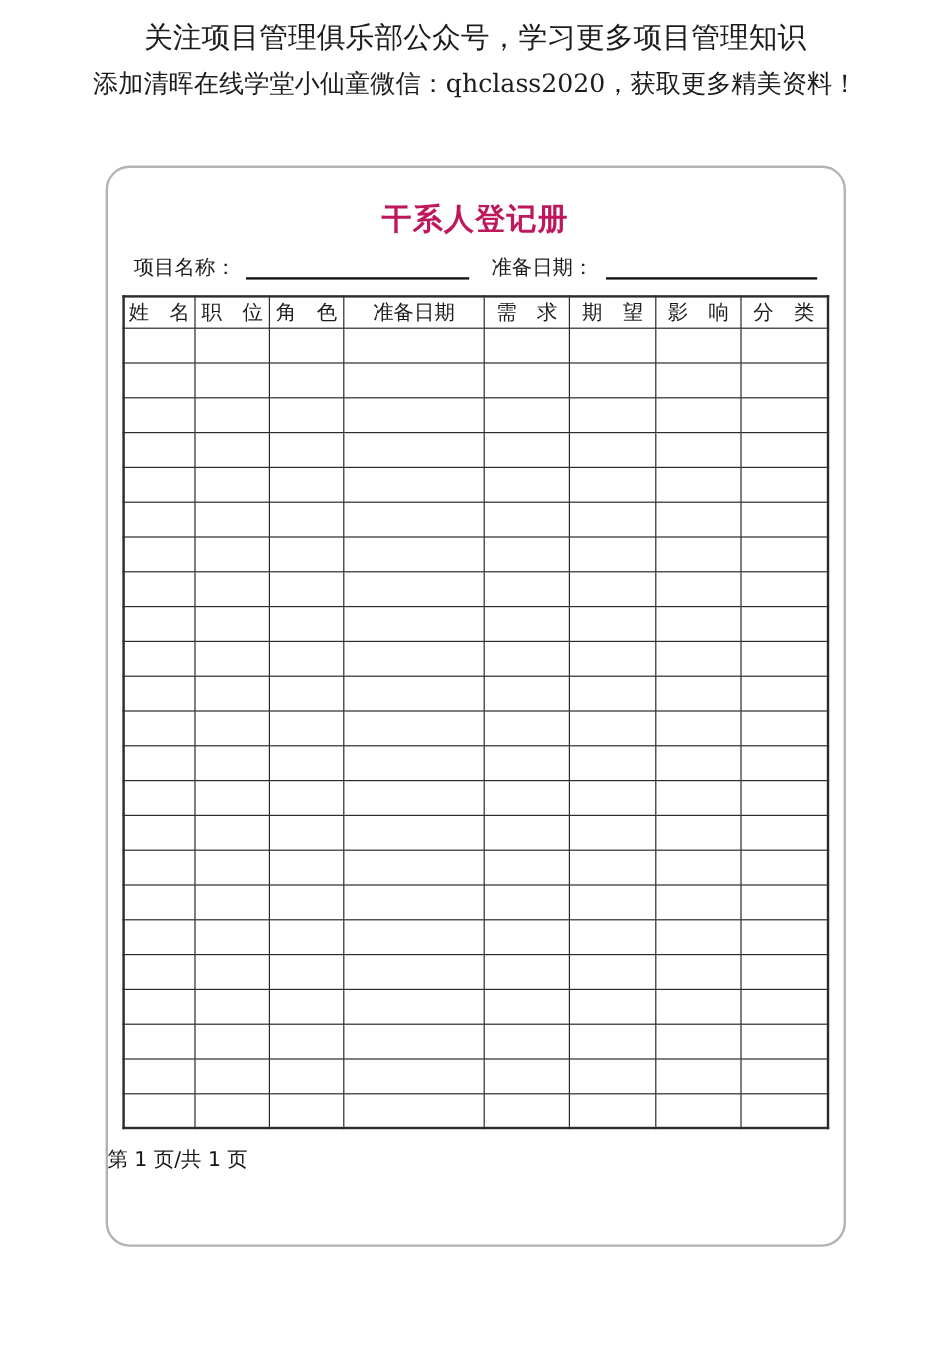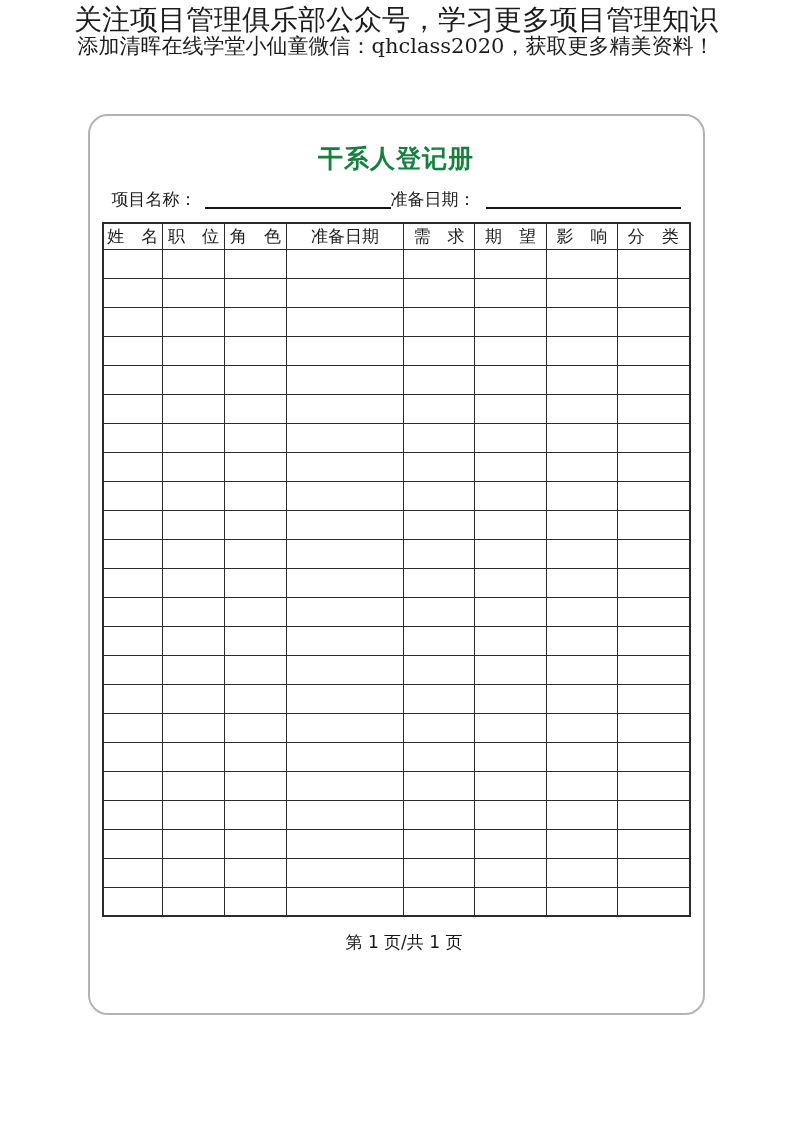--- a/index.html
+++ b/index.html
@@ -8,57 +8,57 @@
     width: 792px; height: 1122px;
     background: #ffffff;
     font-family: "DejaVu Serif", "Liberation Serif", serif;
     color: #1c1c1c;
     -webkit-font-smoothing: antialiased;
   }
   .page { width: 792px; height: 1122px; overflow: hidden; background: #fff; }
 
   
   .promo { text-align: center; }
-  .promo-line1 { padding-top: 6px; font-size: 28px; line-height: 27px; }
-  .promo-line2 { font-size: 21px; line-height: 27px; }
+  .promo-line1 { padding-top: 18px; font-size: 24px; line-height: 27px; }
+  .promo-line2 { margin-top: 12px; font-size: 21px; line-height: 27px; }
 
   
   .card {
     width: 617px; height: 901px;
     margin: 54px auto 0;
     border: 2px solid #b3b3b3;
     border-radius: 20px;
     background: #fff;
     overflow: hidden;
   }
   .card-title {
     margin-top: 28px;
     text-align: center;
     font-family: "DejaVu Sans", "Liberation Sans", sans-serif;
     font-weight: bold;
     font-size: 25px;
     line-height: 29px;
     letter-spacing: 1px;
-    color: #15803d;
+    color: #be185d;
   }
 
   
   .meta-row {
     display: flex;
     align-items: flex-start;
     margin: 14px 22px 0;
     height: 27px;
     font-size: 17px;
     line-height: 24px;
     white-space: nowrap;
   }
   .meta-label { flex: 0 0 auto; }
   .fill-line { border-bottom: 2px solid #161616; height: 22px; }
   .fill-project { flex: 0 0 186px; margin-left: 8px; }
-  .label-date { }
+  .label-date { margin-left: 19px; }
   .fill-date { flex: 1 1 auto; margin-left: 10px; }
 
   
   .reg-table {
     width: 587px;
     margin: 8px auto 0;
     border-collapse: collapse;
     table-layout: fixed;
     border: 2px solid #2b2b2b;
   }
@@ -81,25 +81,23 @@
   col.c2 { width: 62px; }
   col.c3 { width: 117px; }
   col.c4 { width: 71px; }
   col.c5 { width: 72px; }
   col.c6 { width: 71px; }
   col.c7 { width: 72px; }
 
   
   .page-footer {
     margin-top: 14px;
-    text-align: center;
     font-family: "DejaVu Sans", "Liberation Sans", sans-serif;
     font-size: 17px;
     color: #161616;
-    padding-left: 16px;
   }
 </style>
 </head>
 <body>
 
 <div class="page">
 
   <div class="promo">
     <div class="promo-line1">关注项目管理俱乐部公众号，学习更多项目管理知识</div>
     <div class="promo-line2">添加清晖在线学堂小仙童微信：qhclass2020，获取更多精美资料！</div>

